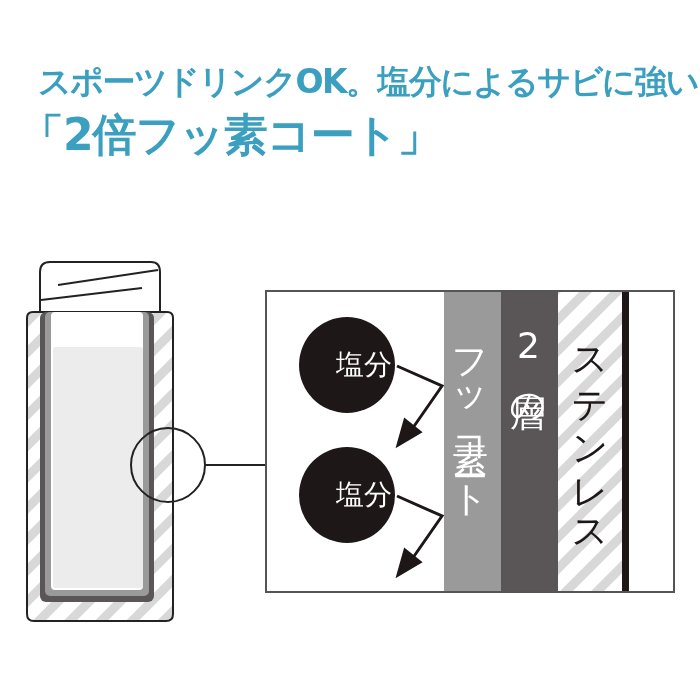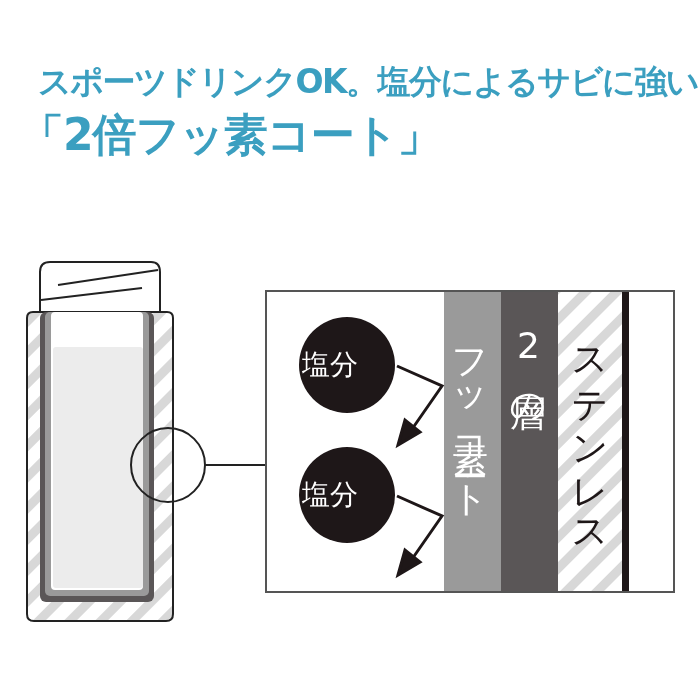--- a/index.html
+++ b/index.html
@@ -2,21 +2,21 @@
 <html><head>
   <meta charset="utf-8">
   <style>
     html, body { margin: 0; padding: 0; background: #ffffff; }
     body { width: 700px; height: 700px; position: relative; overflow: hidden; font-family: "DejaVu Sans", sans-serif; }
     .headline { position: absolute; left: 0; width: 700px; color: #3b9fc0; font-weight: bold; white-space: nowrap; }
     .h1 { top: 60px; left: 38px; font-size: 33px; letter-spacing: -1.5px; }
     .h2 { top: 106px; left: 20px; font-size: 44px; letter-spacing: -1px; }
     svg { position: absolute; left: 0; top: 0; }
     .vtext { position: absolute; writing-mode: vertical-rl; text-orientation: upright; font-size: 36px; line-height: 1; letter-spacing: 2px; }
-    .salt { position: absolute; color: #ffffff; font-size: 28px; width: 90px; text-align: left; }
+    .salt { position: absolute; color: #ffffff; font-size: 28px; width: 90px; text-align: right; }
   </style>
 </head>
 <body>
 
 <div class="headline h1">スポーツドリンクOK。塩分によるサビに強い</div>
 <div class="headline h2">「2倍フッ素コート」</div>
 
 <svg width="700" height="700" viewBox="0 0 700 700">
   <defs>
     <pattern id="stripes" patternUnits="userSpaceOnUse" width="22" height="22" patternTransform="rotate(45)">

